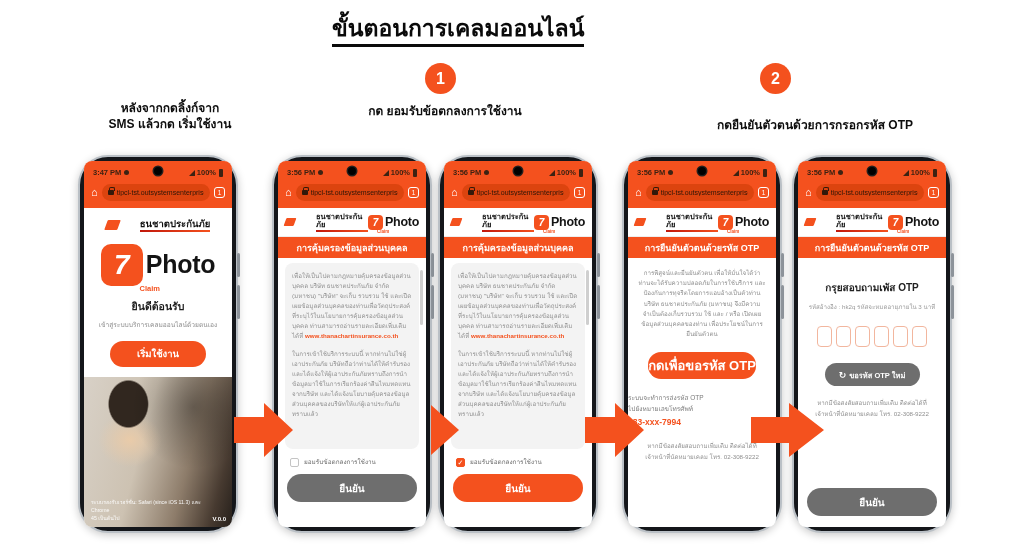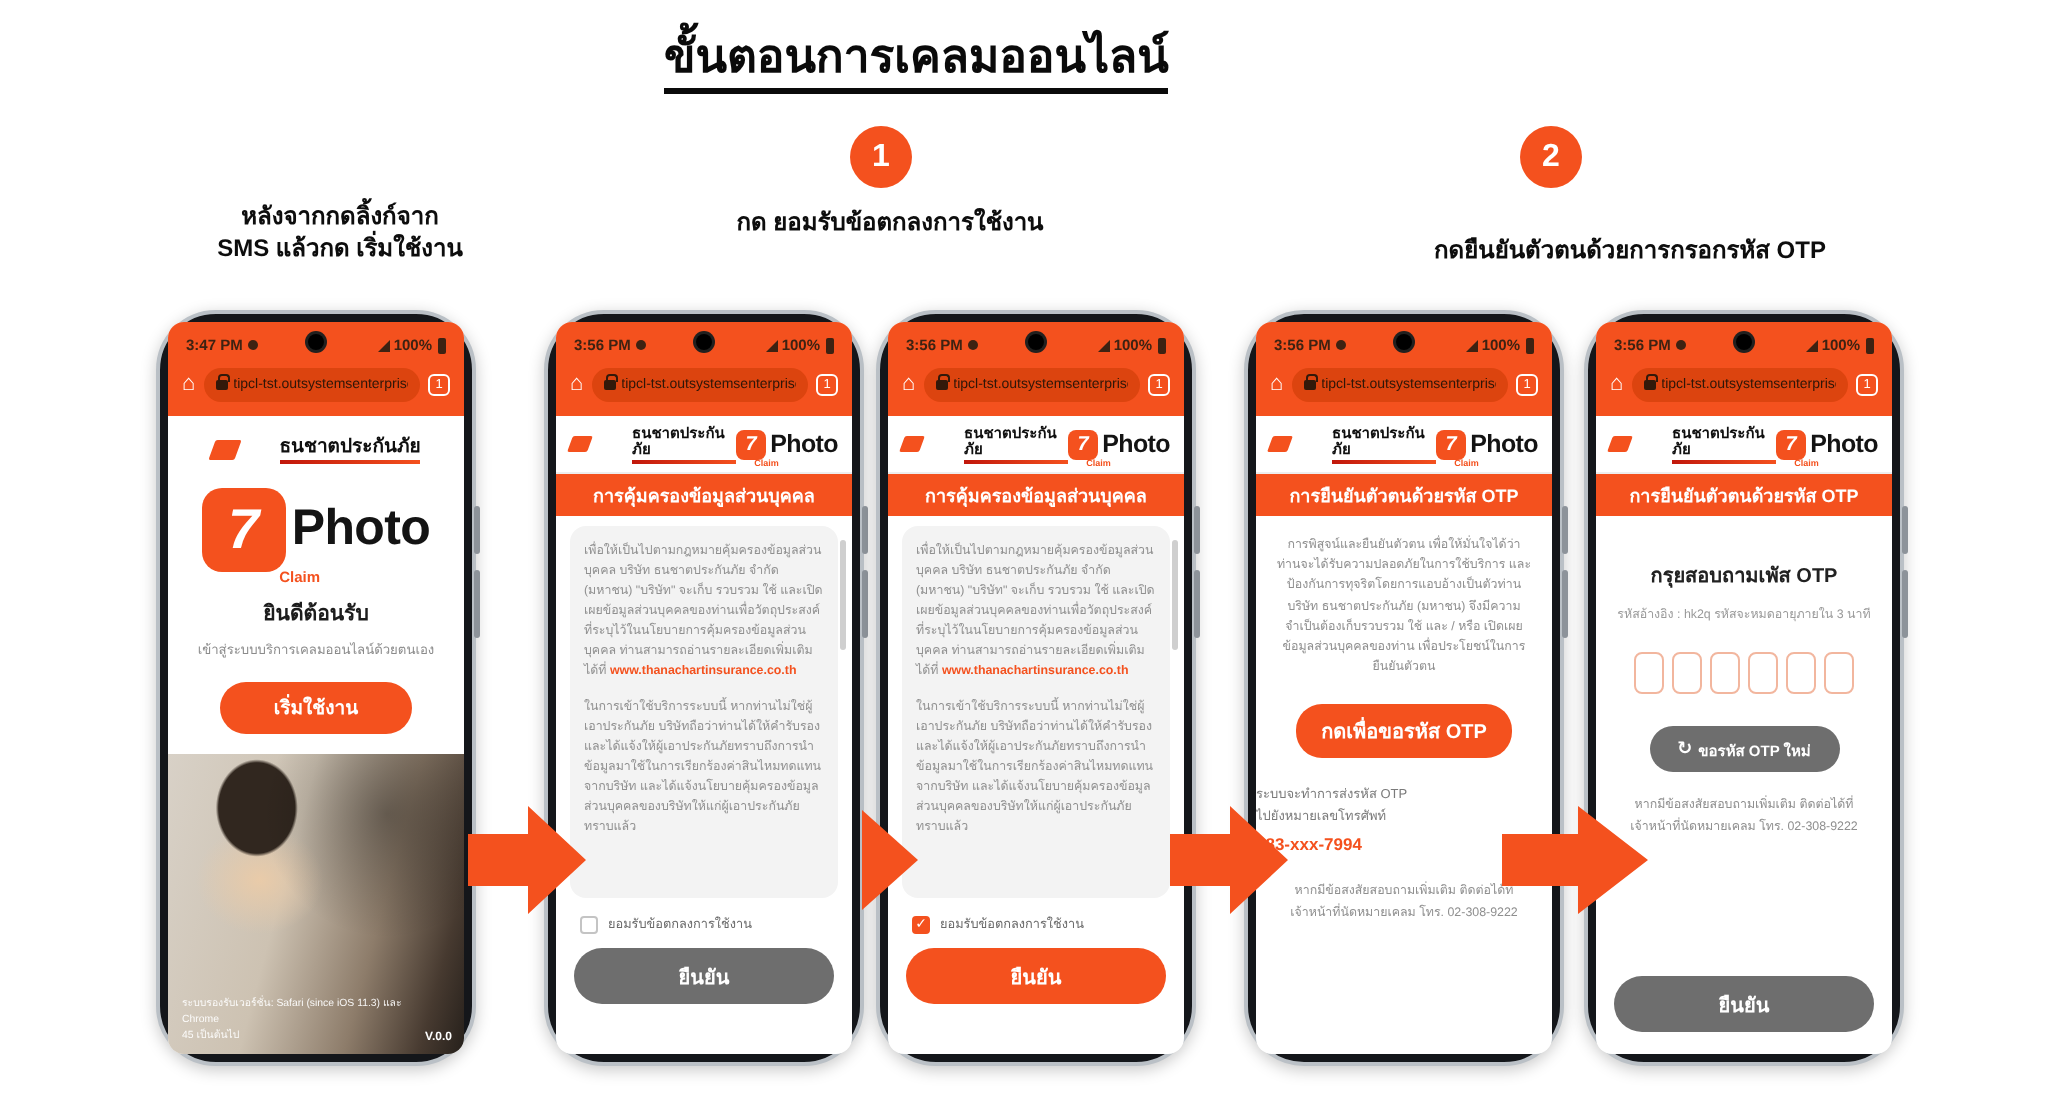--- a/index.html
+++ b/index.html
@@ -106,21 +106,21 @@
     font-size:7px;line-height:8px;text-align:center;color:#fff}
   .cb.on{background:var(--orange);border-color:var(--orange)}
   .cb-label{font-size:6.4px;color:#6a6a6a}
   .btn-confirm{display:block;margin:7px 9px 0;width:calc(100% - 18px);height:28px;border-radius:14px;font-size:10px}
   .btn-gray{background:var(--gray-btn)}
   .btn-orange{background:var(--orange)}
 
   
   .otp-para{margin:10px 9px 0;font-size:6.2px;line-height:1.65;color:#8f8f8f;text-align:center}
   .btn-request{display:block;margin:12px auto 0;width:108px;height:27px;border-radius:13px;
-    background:var(--orange);font-size:10px}
+    background:var(--orange);font-size:13px}
   .sms{margin-top:13px;text-align:left;font-size:6.5px;line-height:1.7;color:#7a7a7a}
   .phone-num{font-size:8.5px;font-weight:bold;color:var(--orange);margin-top:1px}
   .help{margin-top:12px;text-align:center;font-size:6.2px;line-height:1.7;color:#8f8f8f}
 
   
   .otp-prompt{margin-top:22px;text-align:center;font-size:10px;font-weight:bold;color:#222}
   .otp-ref{margin-top:7px;text-align:center;font-size:6.2px;color:#9a9a9a}
   .otp-boxes{display:flex;justify-content:center;gap:4px;margin-top:14px}
   .otp-box{width:15px;height:21px;border:1px solid #f2b69e;border-radius:4px;background:#fff}
   .btn-resend{display:flex;align-items:center;justify-content:center;gap:3px;margin:16px auto 0;

